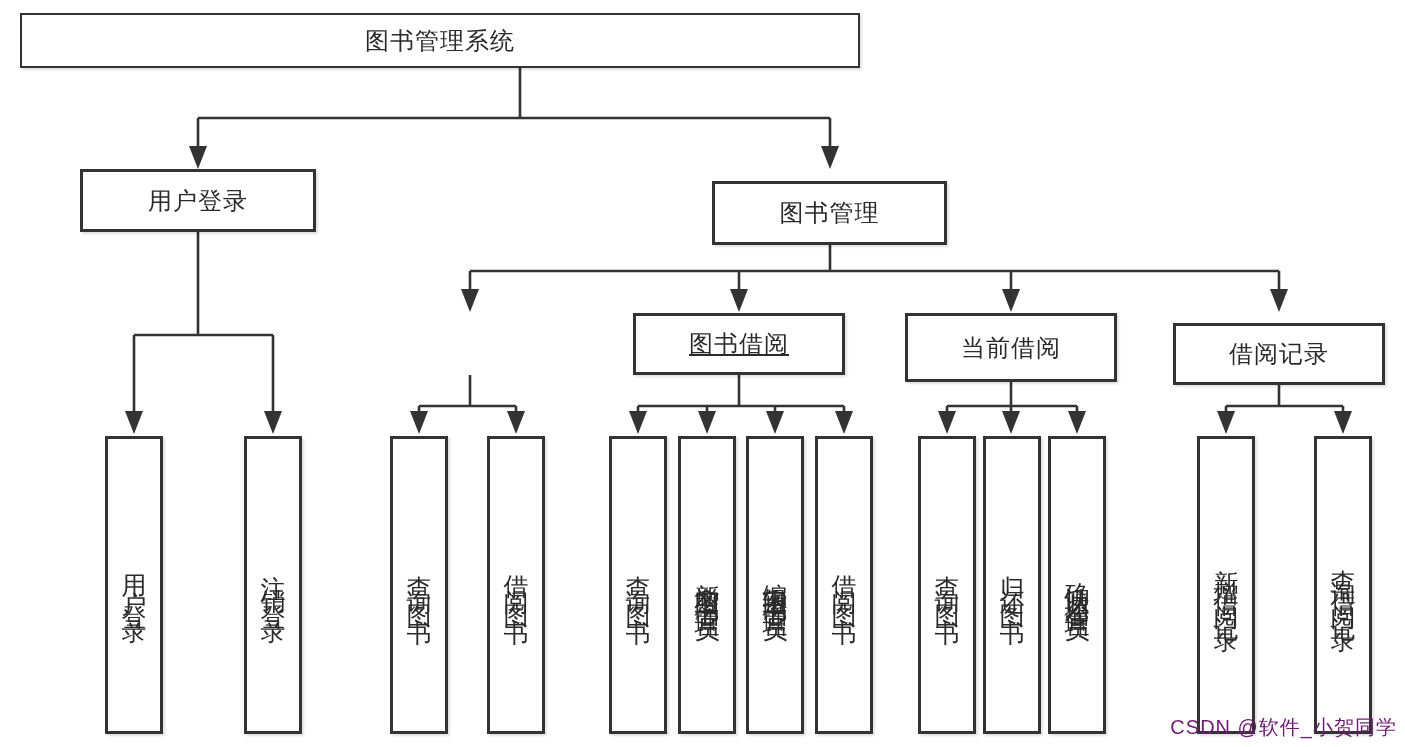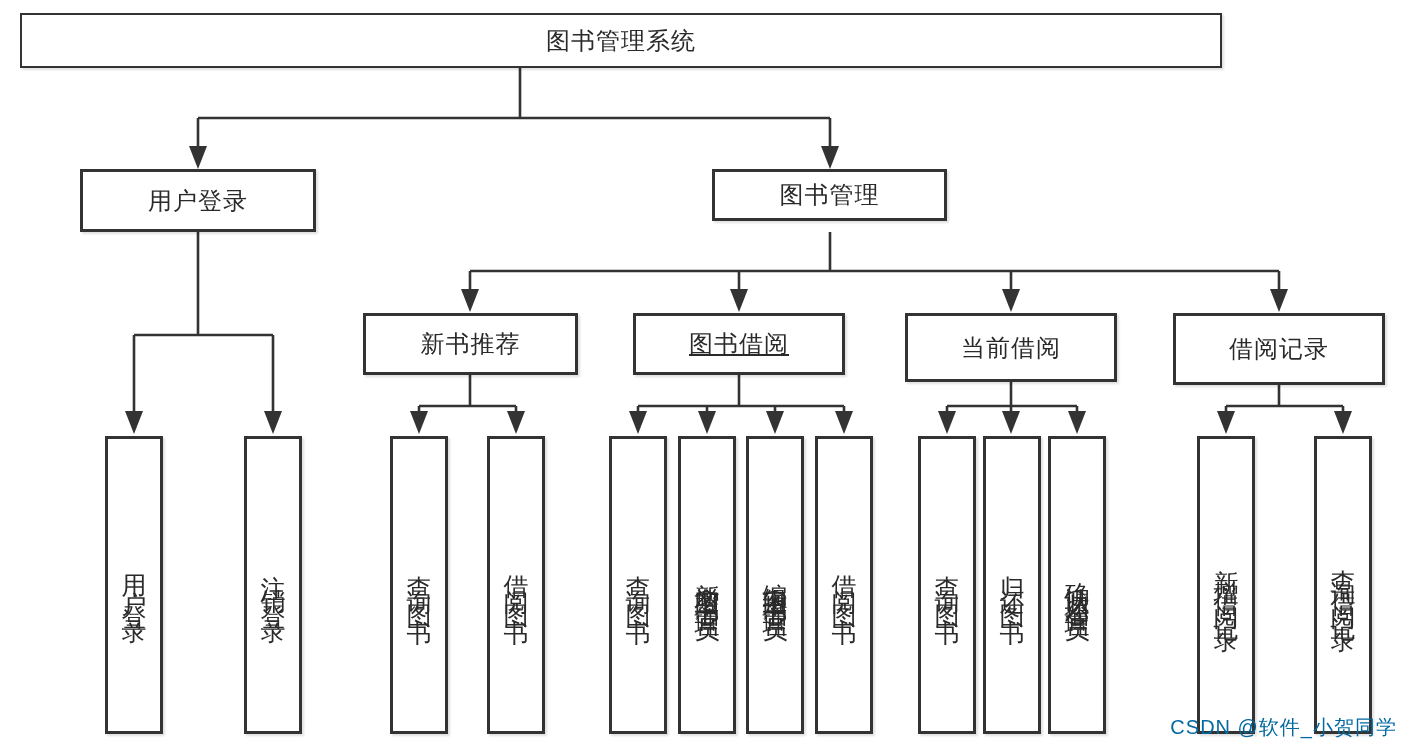--- a/index.html
+++ b/index.html
@@ -12,47 +12,47 @@
   }
   #connectors{position:absolute;left:0;top:0;pointer-events:none;}
   .node{
     position:absolute;box-sizing:border-box;
     border:3px solid #333333;background:#ffffff;
     display:flex;align-items:center;justify-content:center;
     font-size:24px;color:#2a2a2a;
     box-shadow:2px 2px 2px rgba(0,0,0,0.12);
     letter-spacing:1px;
   }
-  #n-root{left:20px;top:13px;width:1202px;height:55px;border-width:2.5px;}
+  #n-root{left:20px;top:13px;width:840px;height:55px;border-width:2.5px;}
   #n-user{left:80px;top:169px;width:236px;height:63px;}
-  #n-book{left:712px;top:169px;width:235px;height:52px;}
+  #n-book{left:712px;top:181px;width:235px;height:64px;}
   #n-rec{left:363px;top:313px;width:215px;height:62px;}
   #n-borrow{left:633px;top:313px;width:212px;height:62px;text-decoration:underline;}
   #n-current{left:905px;top:313px;width:212px;height:69px;}
-  #n-records{left:1173px;top:313px;width:212px;height:72px;}
+  #n-records{left:1173px;top:323px;width:212px;height:62px;}
   .leaf{
     position:absolute;top:436px;width:58px;height:298px;box-sizing:border-box;
     border:3px solid #333333;background:#ffffff;
     display:flex;align-items:center;justify-content:center;
     box-shadow:2px 2px 2px rgba(0,0,0,0.12);
   }
   .vtext{
     writing-mode:vertical-lr;text-orientation:mixed;
     font-size:25px;color:#2a2a2a;line-height:1;white-space:nowrap;
   }
   .sp-lg{letter-spacing:15px;}
   .sp-md{letter-spacing:12px;}
   .sp-sm{letter-spacing:5px;}
   .l1{left:105px}.l2{left:244px}.l3{left:390px}.l4{left:487px}
   .l5{left:609px}.l6{left:678px}.l7{left:746px}.l8{left:815px}
   .l9{left:918px}.l10{left:983px}.l11{left:1048px}
   .l12{left:1197px}.l13{left:1314px}
   #watermark{
     position:absolute;right:8px;bottom:6px;
-    font-size:20px;color:#0369a1;letter-spacing:1px;
+    font-size:20px;color:#701a75;letter-spacing:1px;
   }
 </style>
 </head>
 <body>
 
 <div id="stage">
 
   <svg id="connectors" width="1405" height="747" viewBox="0 0 1405 747">
     <g stroke="#333333" stroke-width="2.6" fill="none">
       <path d="M520 68 V118 M198 118 H830 M198 118 V148 M830 118 V148"></path>
@@ -90,23 +90,20 @@
     <span>图书管理系统</span>
   </div>
 
   <div class="node" id="n-user">
     <span>用户登录</span>
   </div>
   <div class="node" id="n-book">
     <span>图书管理</span>
   </div>
 
-  <div class="node" id="n-rec">
-    <span>新书推荐</span>
-  </div>
   <div class="node" id="n-borrow">
     <span>图书借阅</span>
   </div>
   <div class="node" id="n-current">
     <span>当前借阅</span>
   </div>
   <div class="node" id="n-records">
     <span>借阅记录</span>
   </div>
 

